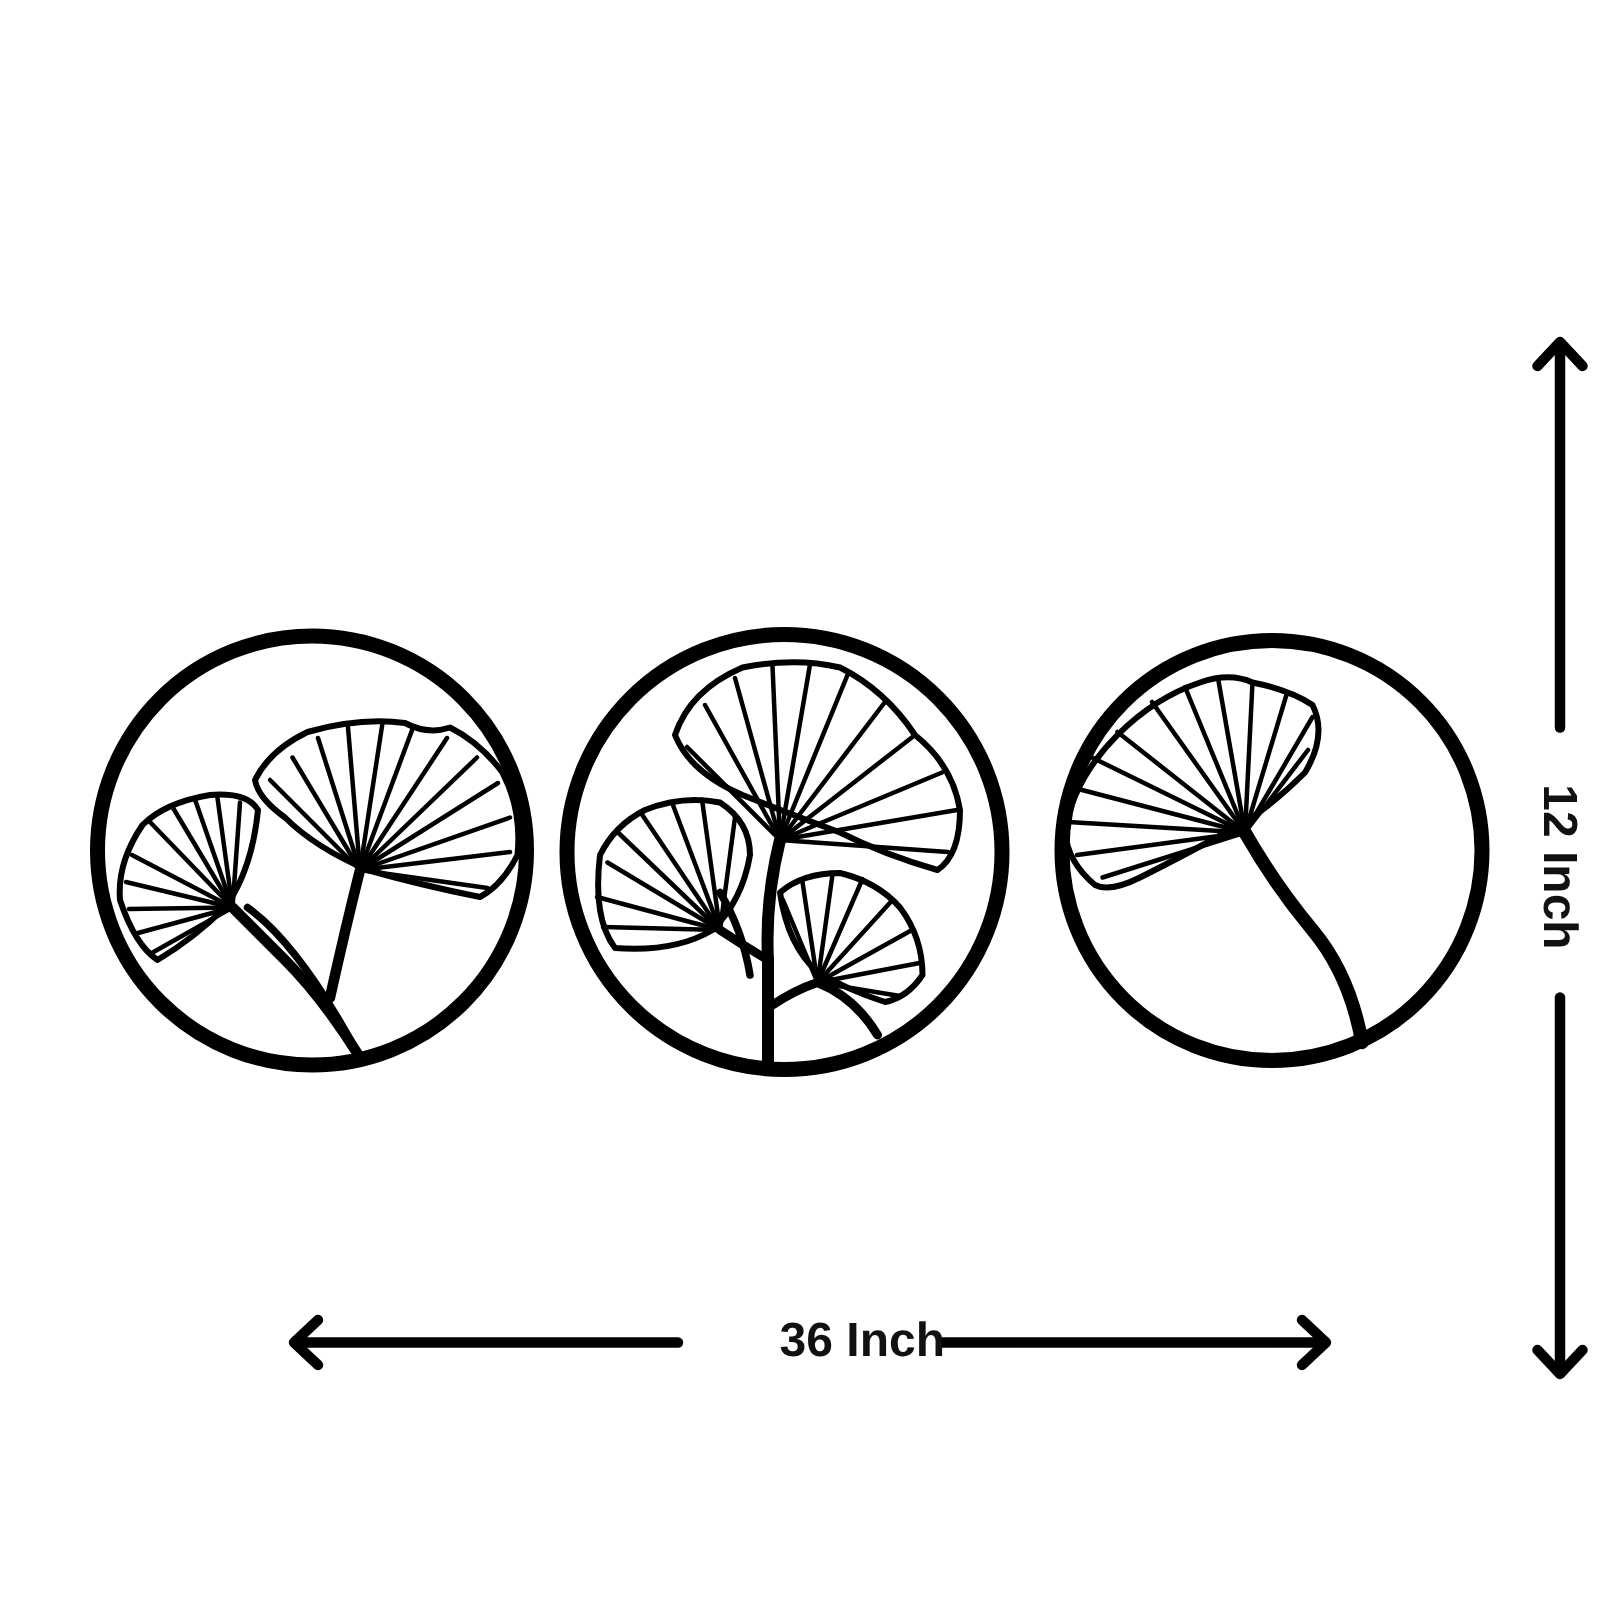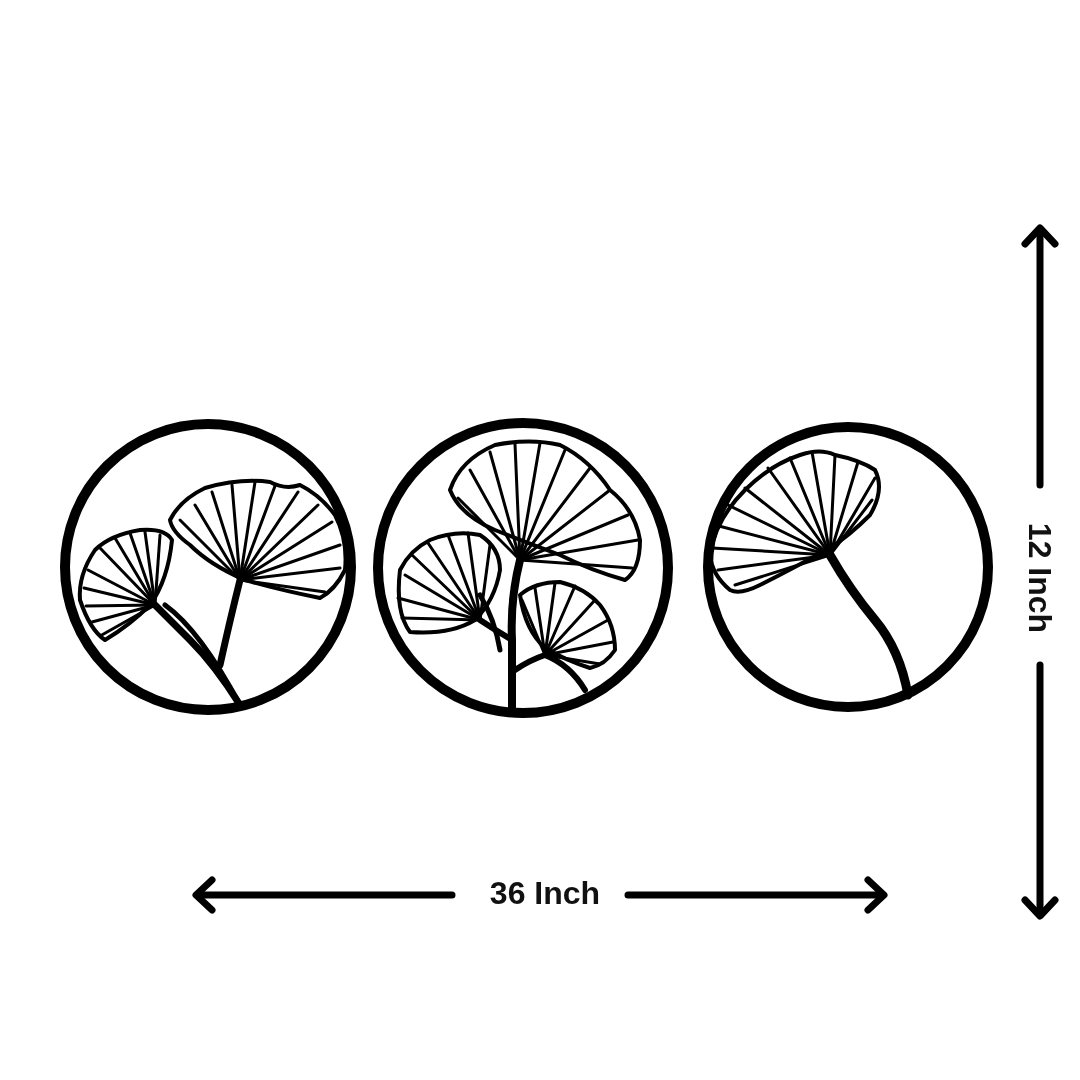--- a/index.html
+++ b/index.html
@@ -1,20 +1,20 @@
 <!DOCTYPE html>
 <html><head>
 <meta charset="utf-8">
 <style>
   html, body { margin:0; padding:0; background:#ffffff; }
   body { width:1080px; height:1080px; position:relative; overflow:hidden; font-family:"DejaVu Sans", sans-serif; }
   .art { position:absolute; left:0; top:0; width:1080px; height:1080px; }
   .dim-label-h {
     position:absolute; left:460px; top:868px; width:170px; height:50px;
-    text-align:center; font-weight:bold; font-size:32px; line-height:50px; color:#111;
+    text-align:right; font-weight:bold; font-size:32px; line-height:50px; color:#111;
     font-family:"Liberation Sans", sans-serif;
   }
   .dim-label-v {
     position:absolute; left:1040px; top:578px; width:170px; height:50px;
     margin-left:-85px; margin-top:-25px;
     text-align:center; font-weight:bold; font-size:32px; line-height:50px; color:#111;
     transform:rotate(90deg);
     font-family:"Liberation Sans", sans-serif;
   }
 </style>

